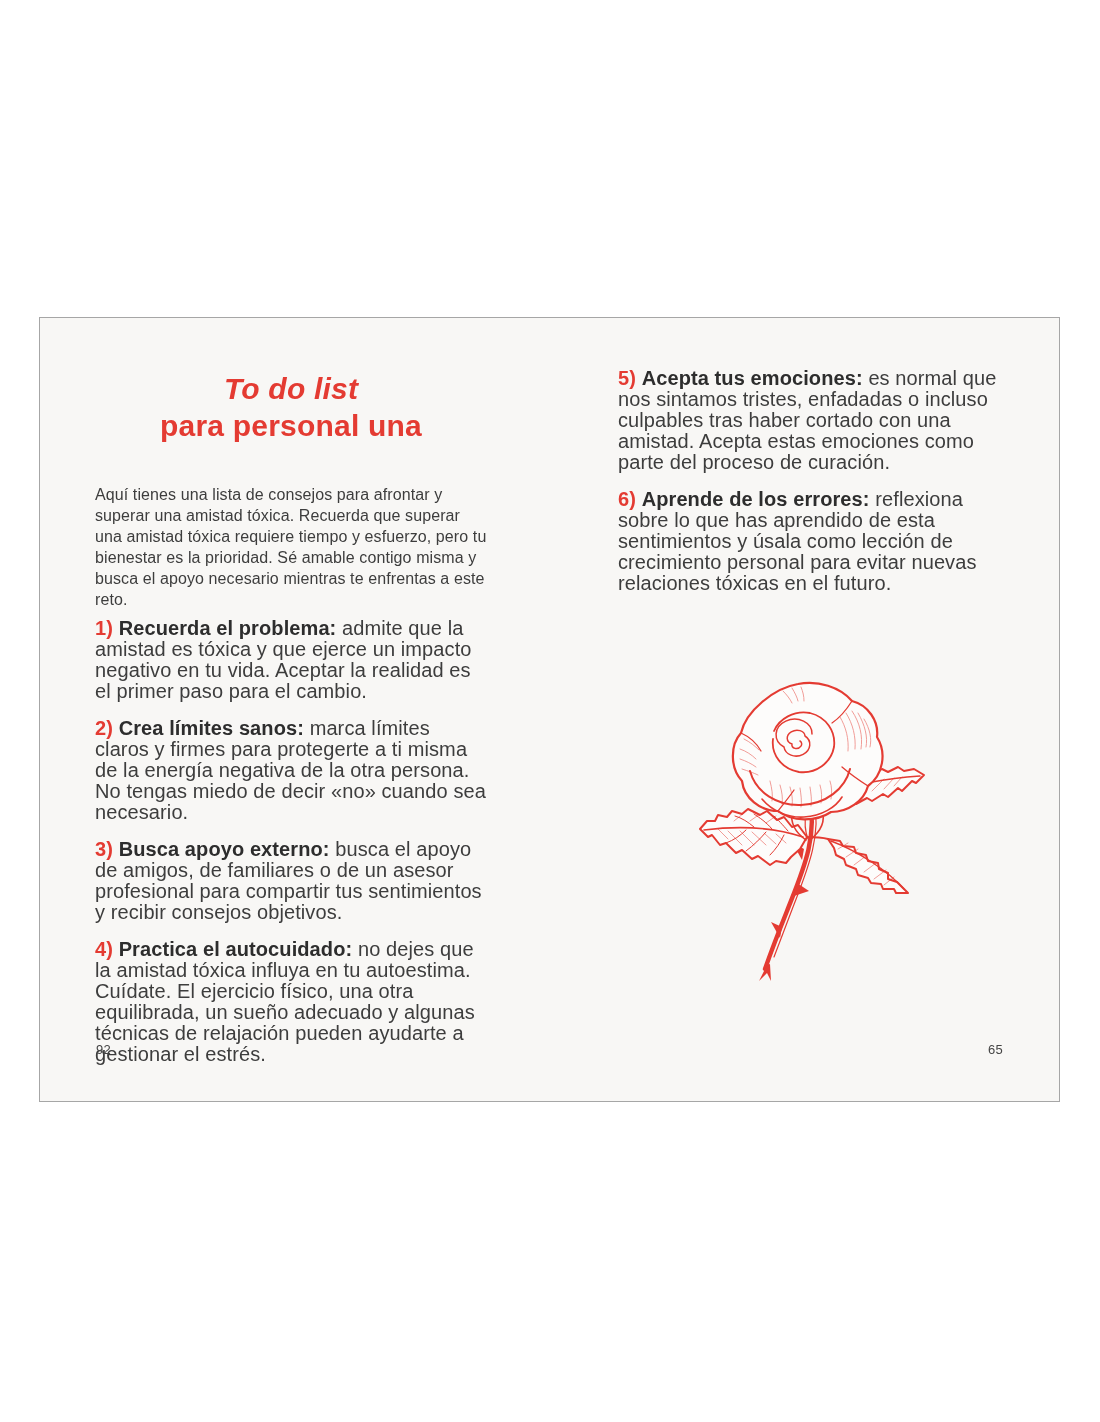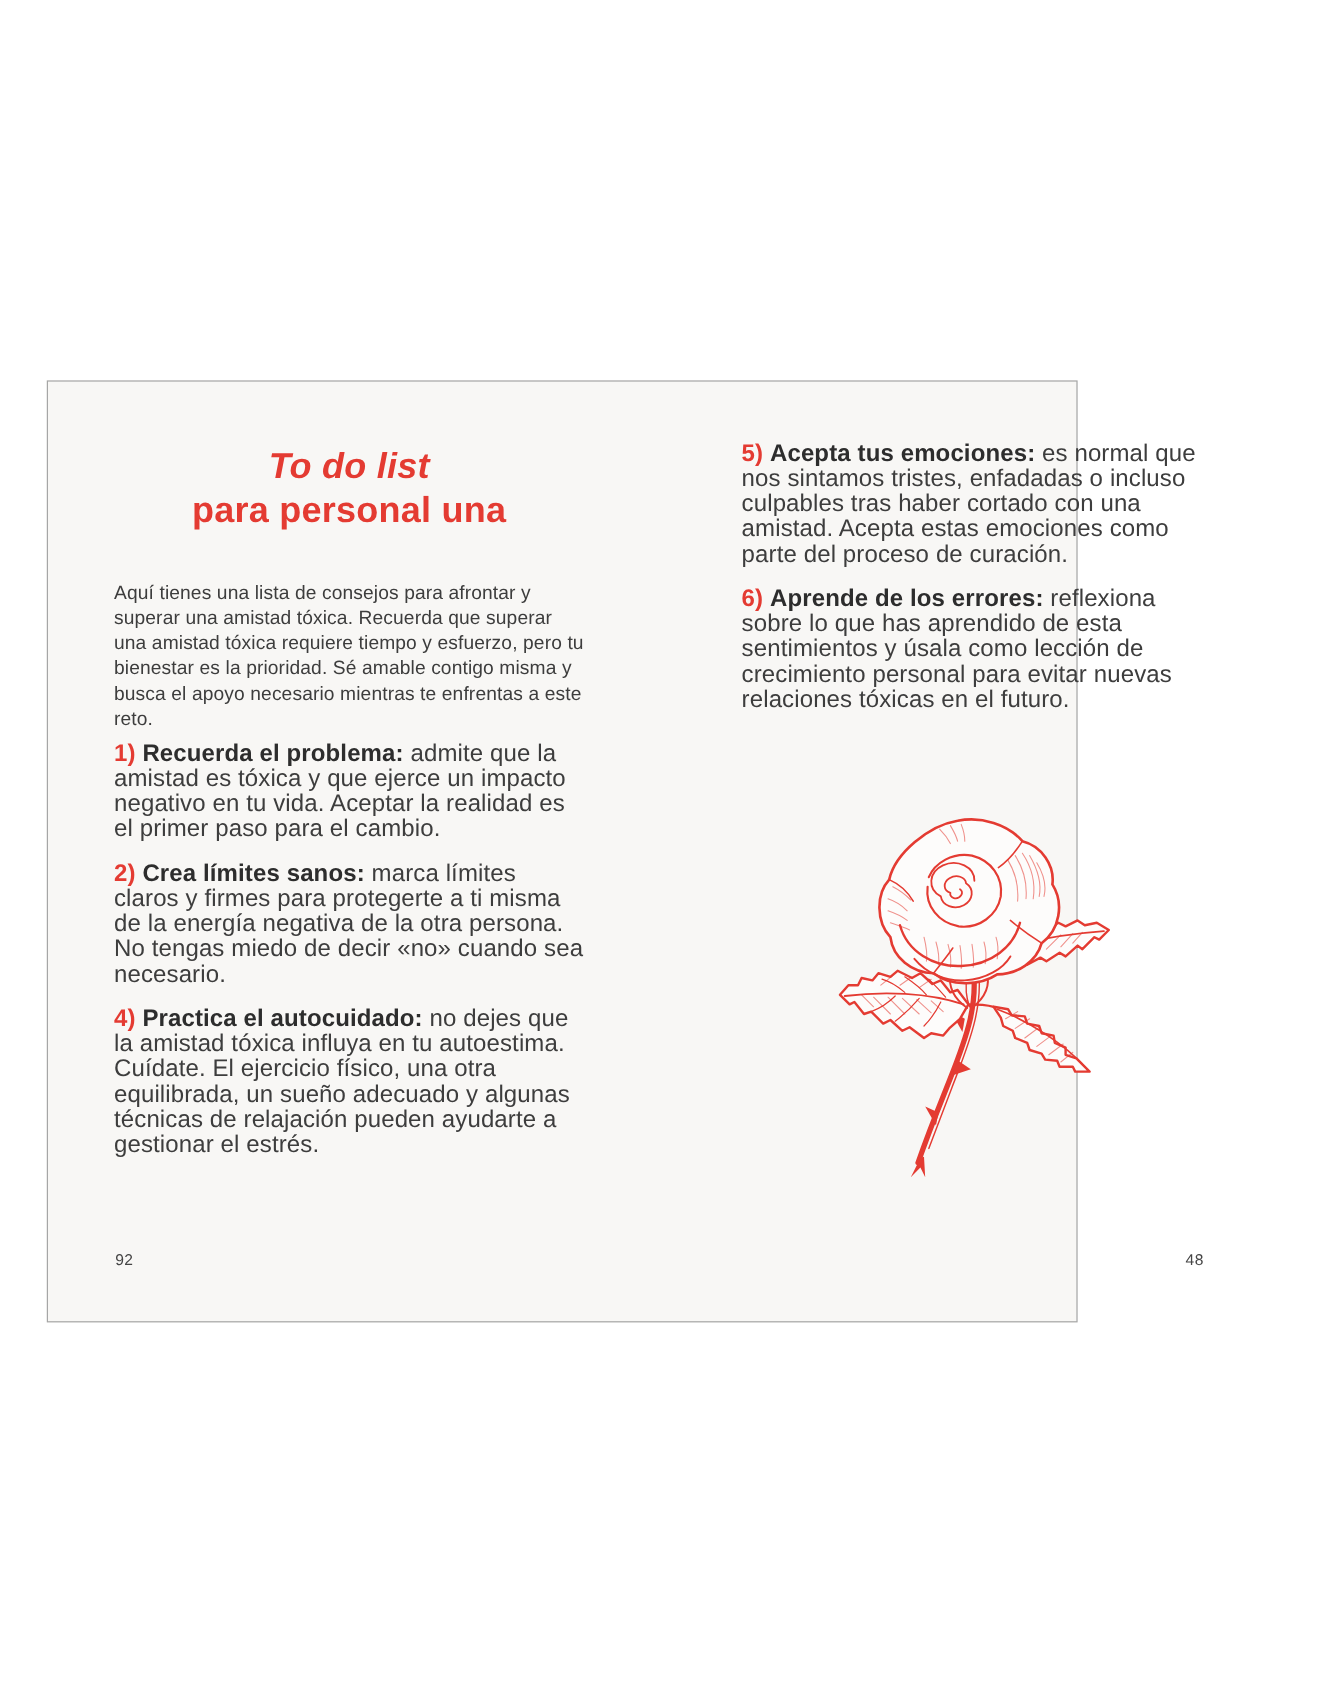--- a/index.html
+++ b/index.html
@@ -14,21 +14,21 @@
   html,body{background:#ffffff;}
   body{
     width:1100px;height:1422px;
     font-family:"Liberation Sans", sans-serif;
     position:relative;
   }
   .canvas{
     position:relative;width:1100px;height:1422px;background:#ffffff;overflow:hidden;
   }
   .spread{
-    position:absolute;left:39px;top:317px;width:859px;height:785px;
+    position:absolute;left:39px;top:317px;width:1021px;height:785px;
     background:var(--page-bg);
     border:1px solid var(--border);
   }
   .col-left{
     position:absolute;left:55px;top:0;width:392px;
   }
   .col-right{
     position:absolute;left:578px;top:50px;width:398px;
   }
   .title{
@@ -94,20 +94,25 @@
       <div class="item-group">
         <p class="item">
           <span class="num">1)</span>
           <span class="head">Recuerda el problema:</span>
           <span>admite que la amistad es tóxica y que ejerce un impacto negativo en tu vida. Aceptar la realidad es el primer paso para el cambio.</span>
         </p>
         <p class="item">
           <span class="num">2)</span>
           <span class="head">Crea límites sanos:</span>
           <span>marca límites claros y firmes para protegerte a ti misma de la energía negativa de la otra persona. No tengas miedo de decir «no» cuando sea necesario.</span>
+        </p>
+        <p class="item">
+          <span class="num">3)</span>
+          <span class="head">Busca apoyo externo:</span>
+          <span>busca el apoyo de amigos, de familiares o de un asesor profesional para compartir tus sentimientos y recibir consejos objetivos.</span>
         </p>
         <p class="item">
           <span class="num">4)</span>
           <span class="head">Practica el autocuidado:</span>
           <span>no dejes que la amistad tóxica influya en tu autoestima. Cuídate. El ejercicio físico, una otra equilibrada, un sueño adecuado y algunas técnicas de relajación pueden ayudarte a gestionar el estrés.</span>
         </p>
       </div>
     </div>
 
     <div class="col-right">
@@ -217,15 +222,15 @@
           <path d="M52,80 C58,82 64,85 68,88"></path>
           <path d="M54,90 C60,92 66,94 70,96"></path>
           <path d="M95,12 C99,16 102,20 104,24"></path>
           <path d="M104,9 C107,14 109,18 110,22"></path>
           <path d="M113,8 C115,13 116,17 116,22"></path>
         </g>
       </svg>
     </div>
 
     <div class="pagenum pn-left">92</div>
-    <div class="pagenum pn-right">48</div>
+    <div class="pagenum pn-right">65</div>
   </div>
 </div>
 
 </body></html>

